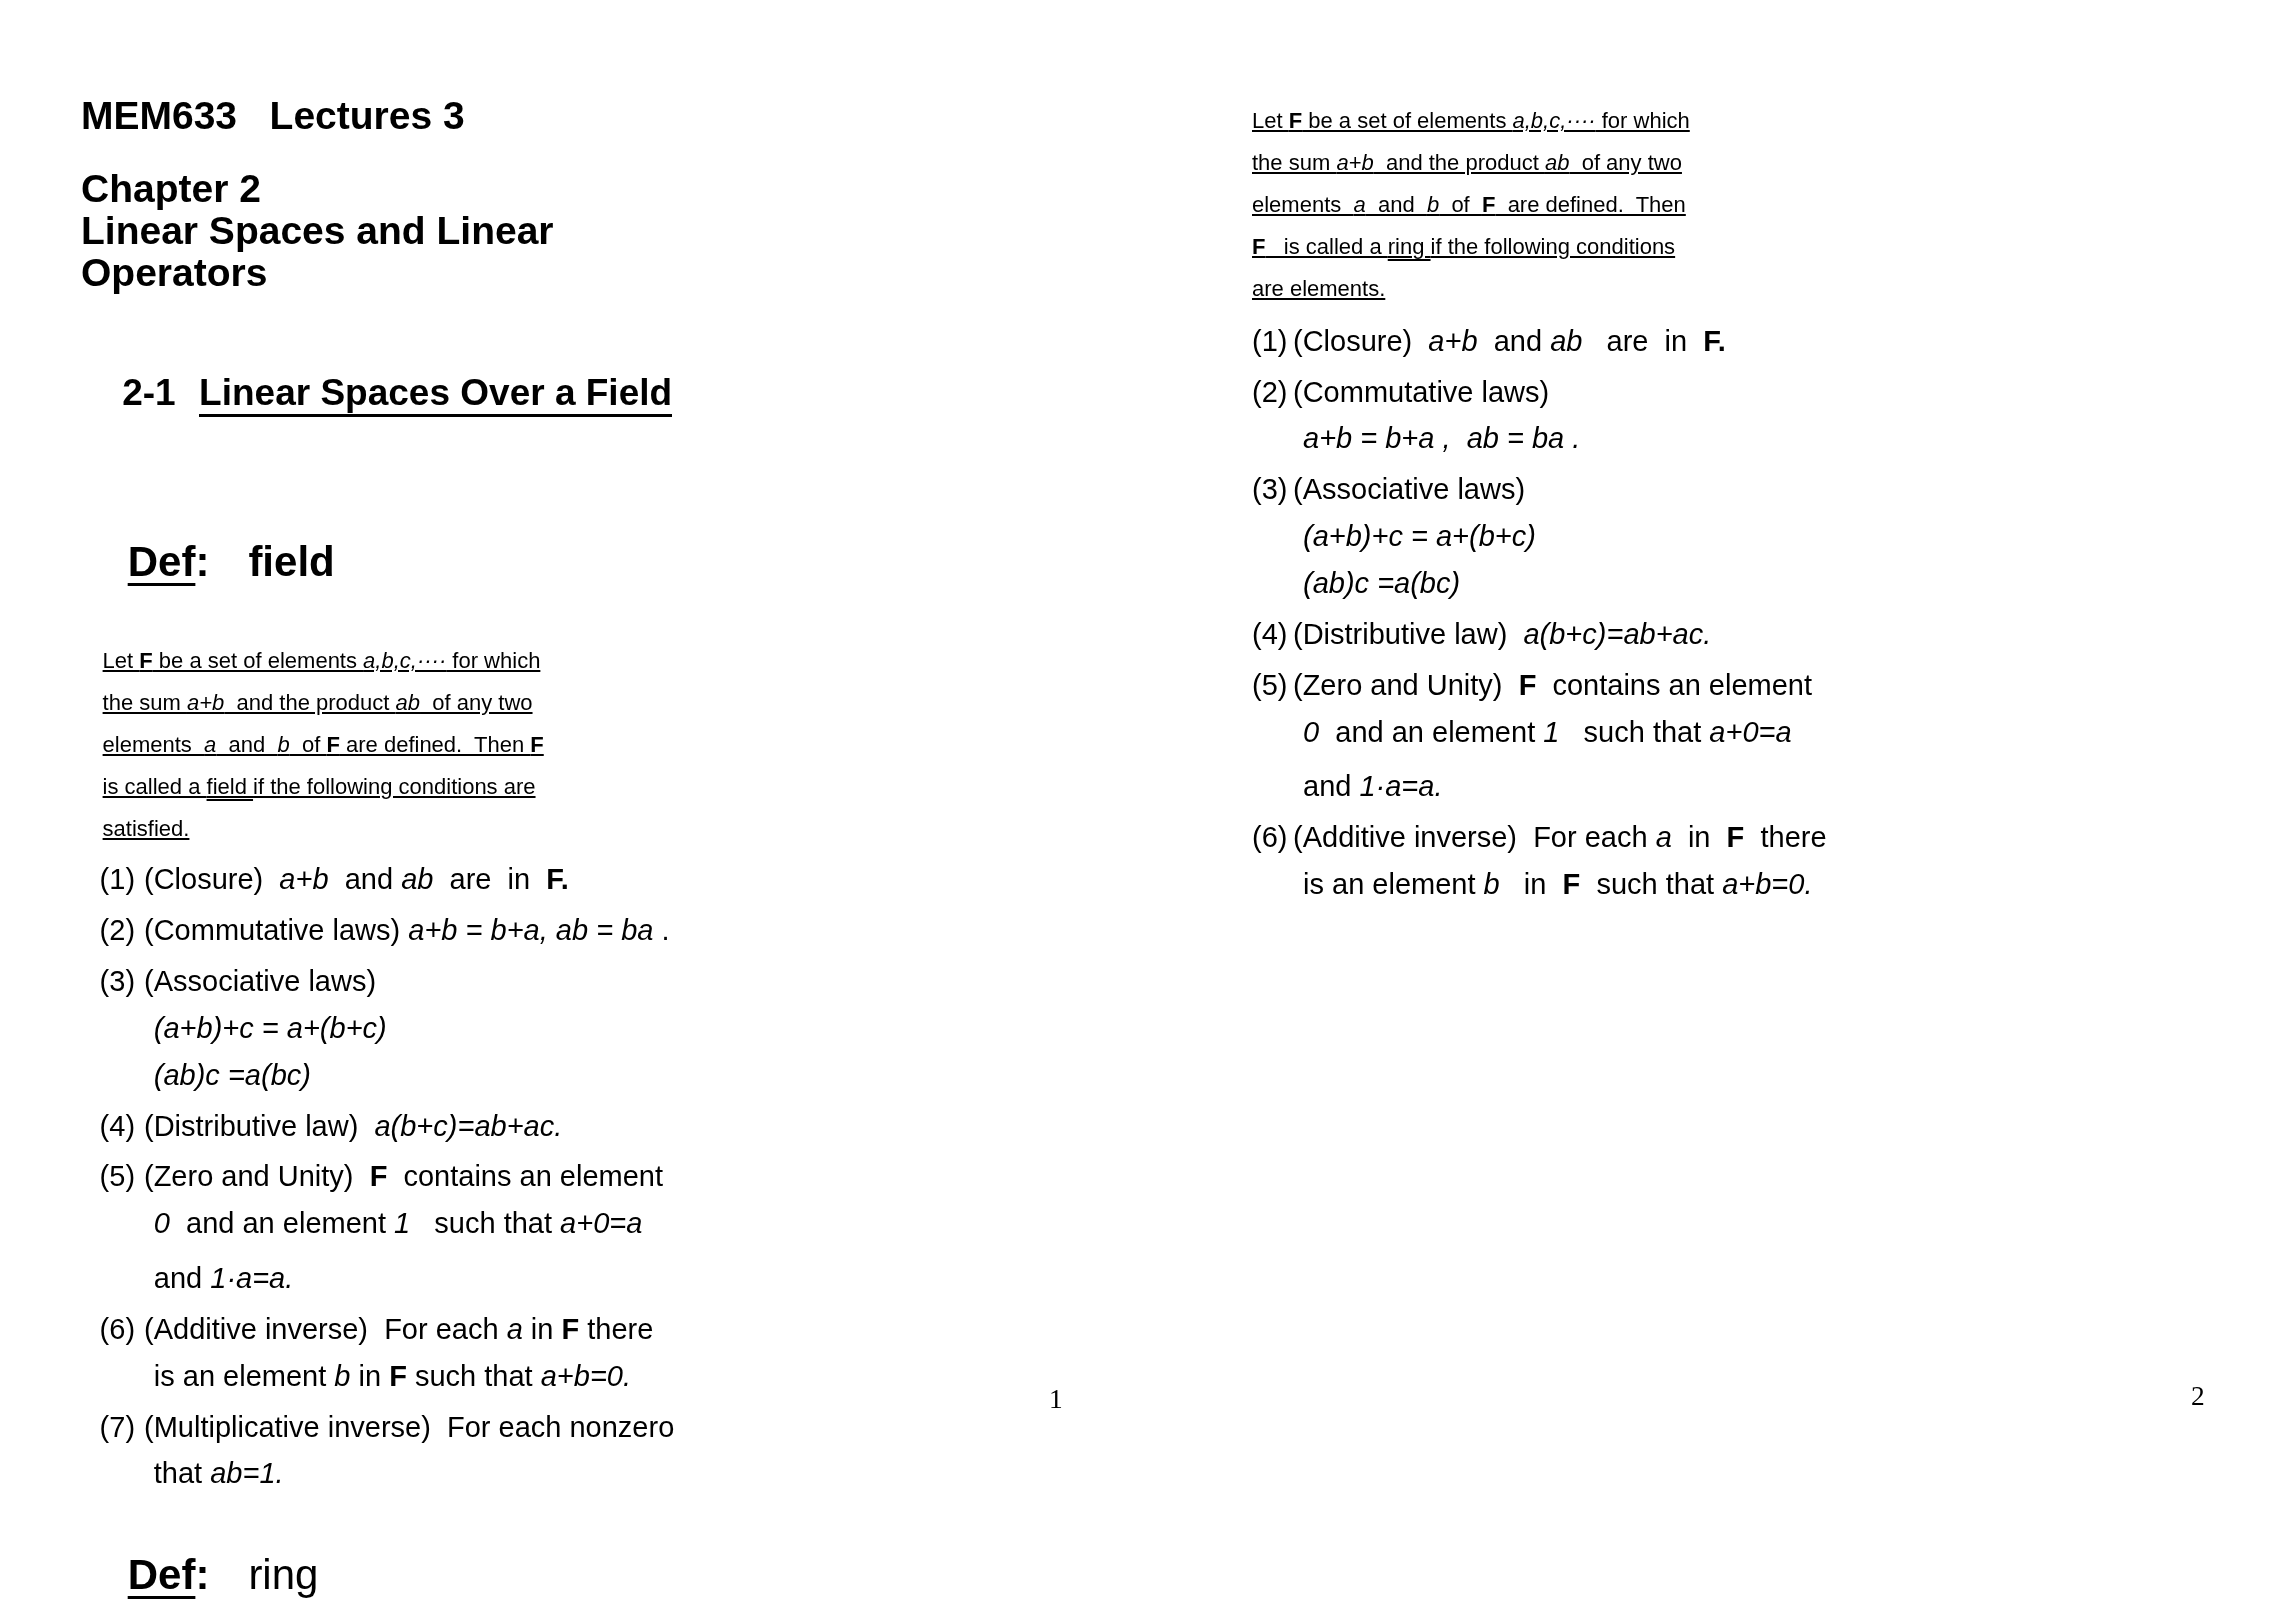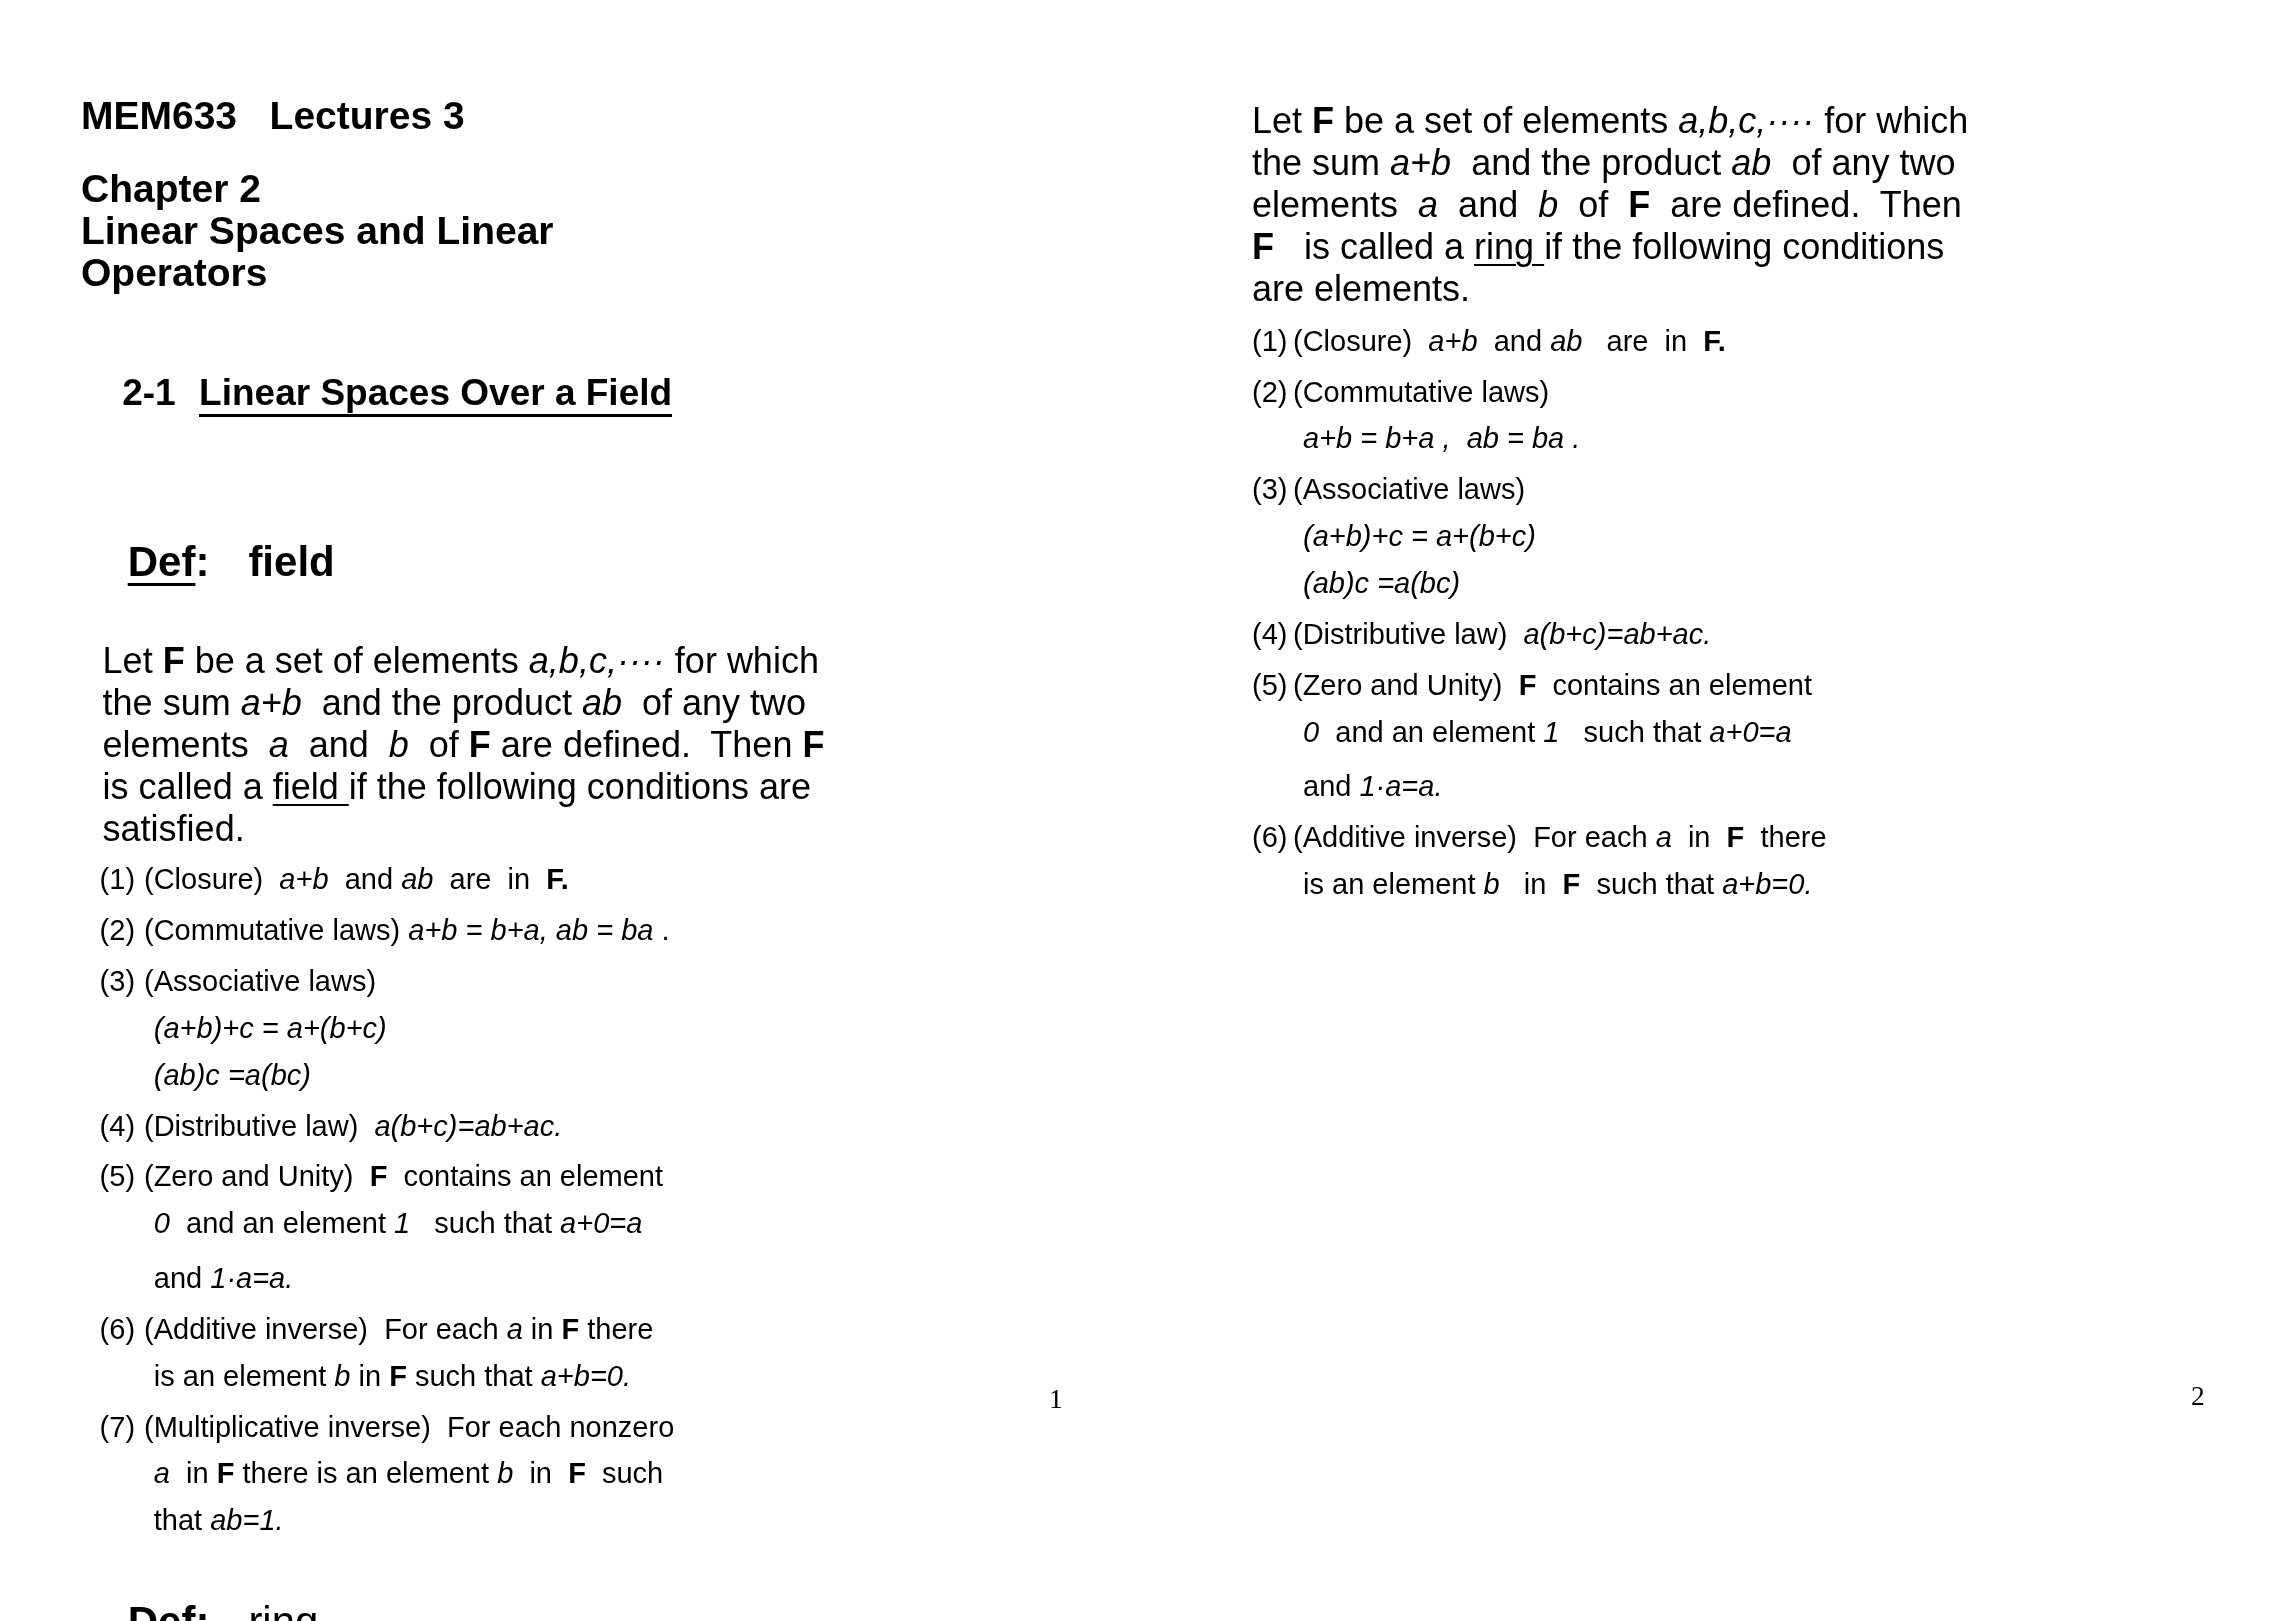--- a/index.html
+++ b/index.html
@@ -20,21 +20,21 @@
   .section-heading{margin-top:31px;font-size:37px;line-height:45px;white-space:pre;}
   .sec-num{font-weight:bold;}
   .sec-title{font-weight:bold;margin-left:23.5px;border-bottom:3.9px solid #000;padding-bottom:1px;}
 
   .defline{margin-top:37px;font-size:42px;line-height:43px;white-space:pre;}
   .def-label{font-weight:bold;text-decoration:underline;text-decoration-thickness:2.9px;text-underline-offset:6.9px;}
   .def-colon{font-weight:bold;}
   .def-term{margin-left:39px;}
   .def-term.bold{font-weight:bold;}
 
-  .intro{margin-top:13.7px;font-size:36px;line-height:42px;}
+  .intro{margin-top:13.7px;font-size:22px;line-height:42px;text-decoration:underline;}
   #col-left .intro{padding-left:21.6px;}
   .intro .line{white-space:pre;}
 
   .items{margin-top:5.9px;font-size:29px;line-height:42px;}
   .item{position:relative;margin-top:8.8px;}
   #col-left .item{padding-left:63px;}
   #col-left .item .num{position:absolute;left:18.6px;top:0;}
   #col-right .item{padding-left:41px;}
   #col-right .item .num{position:absolute;left:0;top:0;}
   .item .line{white-space:pre;}
@@ -116,21 +116,20 @@
 
     <div class="item">
       <span class="num">(6)</span>
       <div class="line"><span class="seg-n">(Additive inverse)  For each </span><span class="seg-i">a</span><span class="seg-n"> in </span><span class="seg-b">F</span><span class="seg-n"> there</span></div>
       <div class="line cont"><span class="seg-n">is an element </span><span class="seg-i">b</span><span class="seg-n"> in </span><span class="seg-b">F</span><span class="seg-n"> such that </span><span class="seg-i">a+b=0.</span></div>
     </div>
 
     <div class="item">
       <span class="num">(7)</span>
       <div class="line"><span class="seg-n">(Multiplicative inverse)  For each nonzero</span></div>
-      <div class="line cont"><span class="seg-i">a</span><span class="seg-n">  in </span><span class="seg-b">F</span><span class="seg-n"> there is an element </span><span class="seg-i">b</span><span class="seg-n">  in  </span><span class="seg-b">F</span><span class="seg-n">  such</span></div>
       <div class="line cont"><span class="seg-n">that </span><span class="seg-i">ab=1.</span></div>
     </div>
 
   </div>
 
   <div class="defline def-ring">
     <span class="def-label">Def</span><span class="def-colon">:</span><span class="def-term">ring</span>
   </div>
 
 </div>

